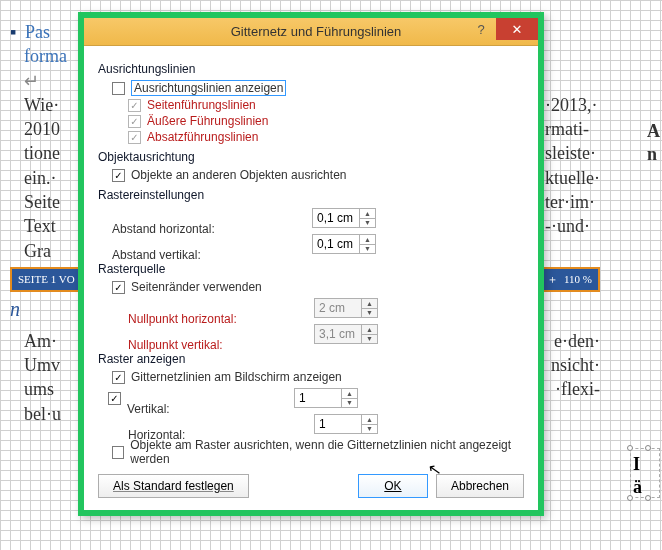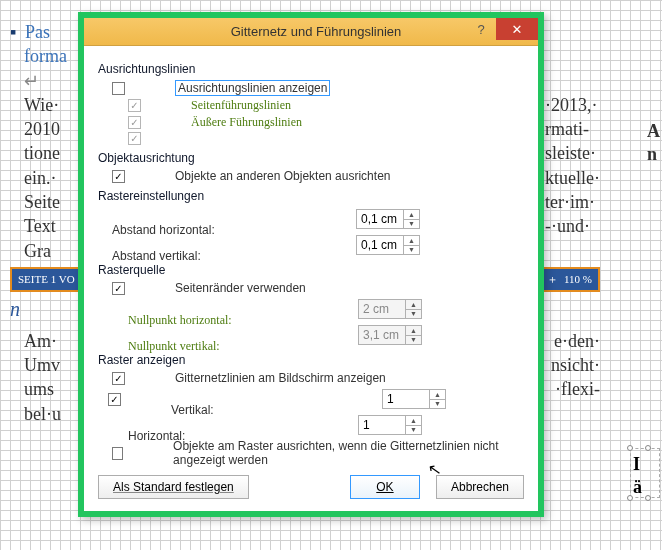--- a/index.html
+++ b/index.html
@@ -104,21 +104,20 @@
   }
   .group-label {
     color: #0f172a;
     font-size: 12px;
     margin: 6px 0 4px 0;
   }
   .row {
     display: flex;
     align-items: center;
     margin: 2px 0 2px 14px;
-    gap: 44px;
   }
   .row.sub { margin-left: 30px; }
   .row.field {
     margin-left: 14px;
     height: 24px;
   }
   .row.field .lbl { width: 200px; margin-top: 22px; }
   .row.field.sub { margin-left: 30px; }
   .row.field.sub .lbl { width: 186px; }
   .chk {
@@ -129,21 +128,21 @@
     display: inline-flex;
     align-items: center;
     justify-content: center;
     font-size: 10px;
     color: #000;
     background: #fff;
   }
   .chk.disabled { border-color: #b5b5b5; color: #9a9a9a; }
   .chk.checked::after { content: "✓"; }
   .lbl { color: #333; }
-  .lbl.disabled { color: #4d7c0f; font-family: Liberation Serif, serif; }
+  .lbl.disabled { color: #b91c1c; }
   .lbl.boxed { border: 1px solid #3399ff; padding: 0 2px; }
   .spinbox {
     display: inline-flex;
     border: 1px solid #b0b0b0;
     height: 20px;
     background: #fff;
   }
   .spinbox.disabled { background: #f4f4f4; color: #888; }
   .spinbox .val {
     width: 46px;
@@ -162,21 +161,21 @@
     align-items: center;
     justify-content: center;
     font-size: 7px;
     color: #555;
   }
   .spinbox .arrow:first-child { border-bottom: 1px solid #b0b0b0; }
   .dialog-footer {
     display: flex;
     align-items: center;
     margin-top: 8px;
-    gap: 16px;
+    gap: 8px;
   }
   .btn {
     border: 1px solid #adadad;
     background: linear-gradient(#fff, #eee);
     padding: 4px 14px;
     font-size: 12px;
     min-width: 70px;
     text-align: center;
   }
   .btn.ok { border: 1px solid #3399ff; background: linear-gradient(#fff,#eaf3fb); text-decoration: underline; }
@@ -310,20 +309,21 @@
     <div class="row sub">
       <span class="chk disabled checked"></span>
       <span class="lbl disabled">Seitenführungslinien</span>
     </div>
     <div class="row sub">
       <span class="chk disabled checked"></span>
       <span class="lbl disabled">Äußere Führungslinien</span>
     </div>
     <div class="row sub">
       <span class="chk disabled checked"></span>
+      <span class="lbl disabled">Absatzführungslinien</span>
     </div>
 
     <div class="group-label">Objektausrichtung</div>
     <div class="row">
       <span class="chk checked"></span>
       <span class="lbl">Objekte an anderen Objekten ausrichten</span>
     </div>
 
     <div class="group-label">Rastereinstellungen</div>
     <div class="row field">

